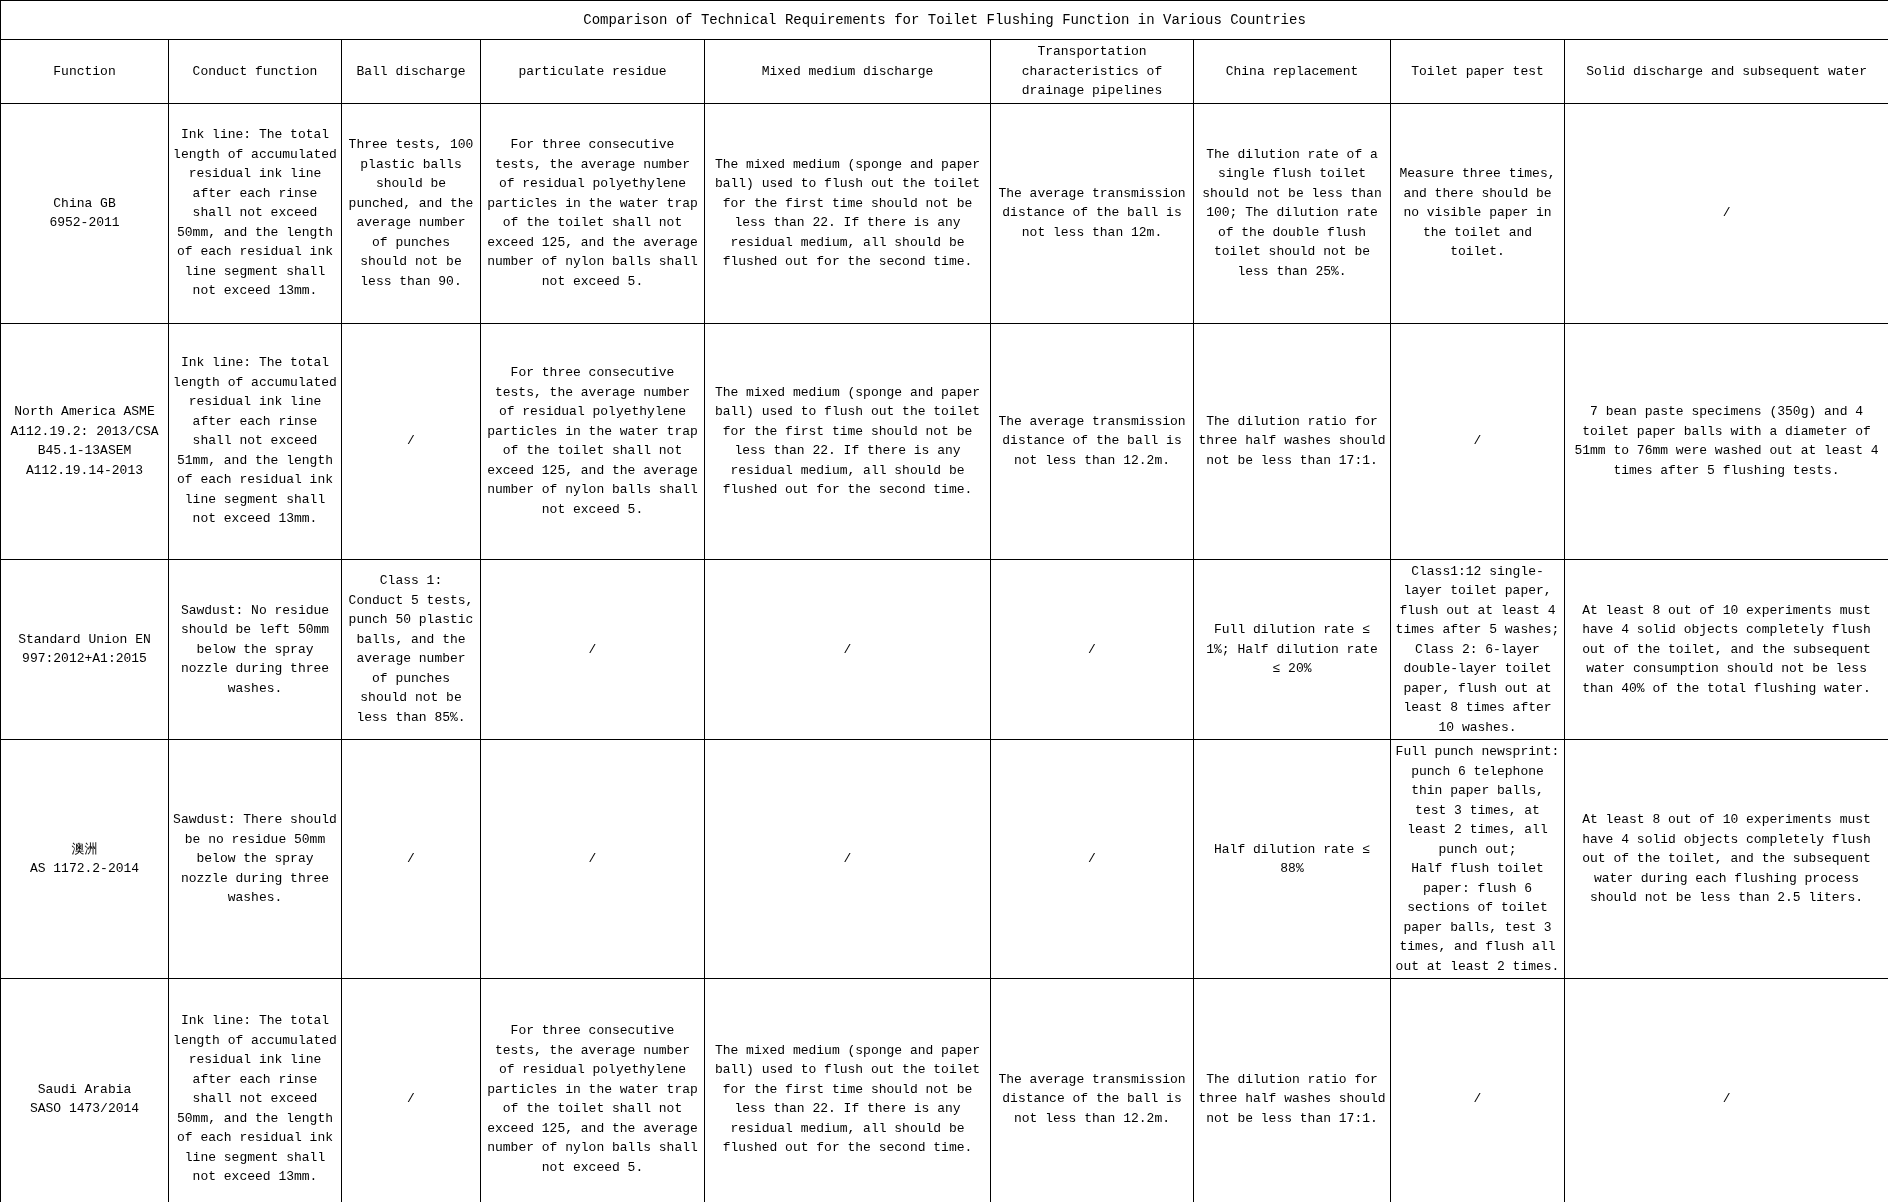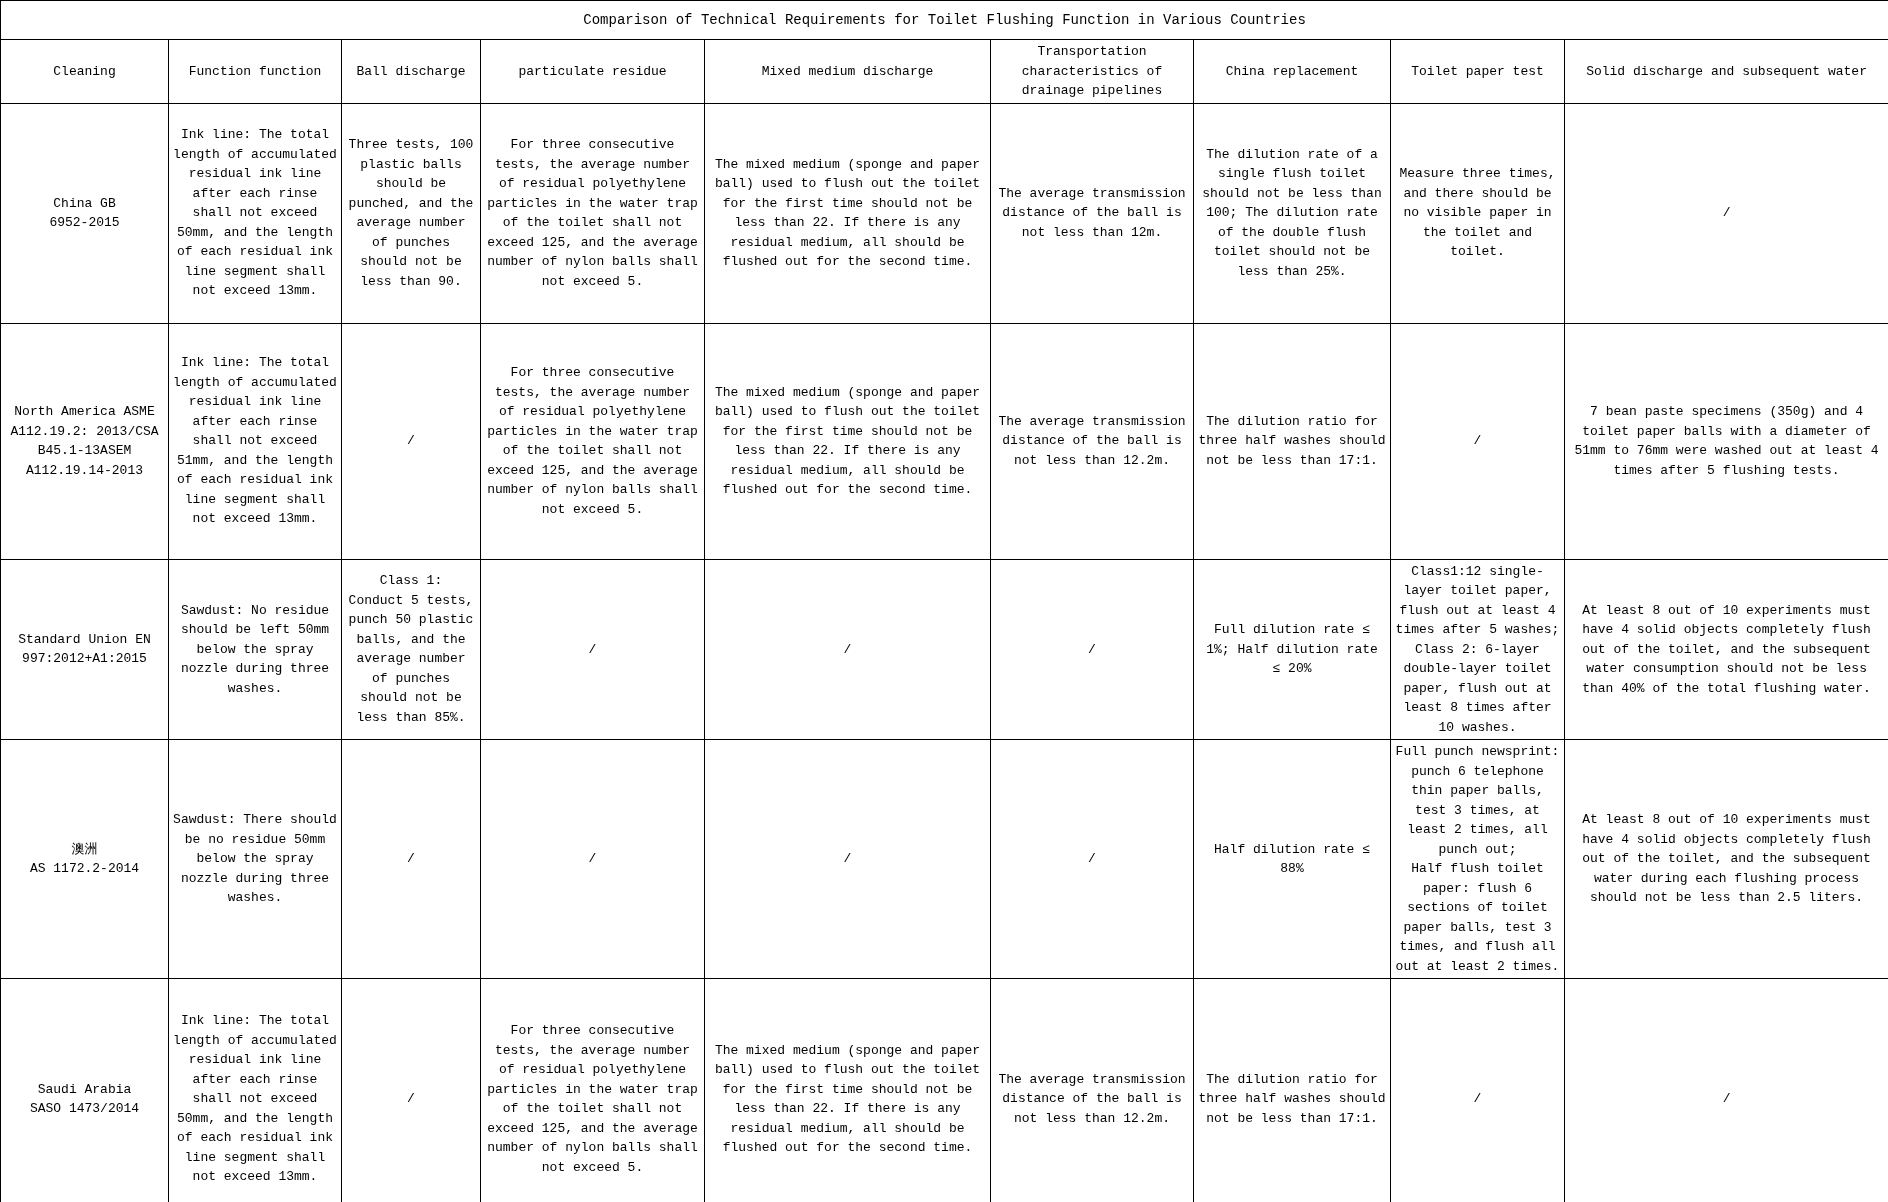--- a/index.html
+++ b/index.html
@@ -53,35 +53,35 @@
     <col style="width:203px">
     <col style="width:197px">
     <col style="width:174px">
     <col style="width:324px">
   </colgroup>
   <thead>
     <tr class="title-row">
       <th colspan="9">Comparison of Technical Requirements for Toilet Flushing Function in Various Countries</th>
     </tr>
     <tr class="header-row">
-      <th>Cleaning</th>
-      <th>Function function</th>
+      <th>Function</th>
+      <th>Conduct function</th>
       <th>Ball discharge</th>
       <th>particulate residue</th>
       <th>Mixed medium discharge</th>
       <th>Transportation characteristics of drainage pipelines</th>
       <th>China replacement</th>
       <th>Toilet paper test</th>
       <th>Solid discharge and subsequent water</th>
     </tr>
   </thead>
   <tbody>
     <tr>
       <td>China GB
-6952-2015</td>
+6952-2011</td>
       <td>Ink line: The total length of accumulated residual ink line after each rinse shall not exceed 50mm, and the length of each residual ink line segment shall not exceed 13mm.</td>
       <td>Three tests, 100 plastic balls should be punched, and the average number of punches should not be less than 90.</td>
       <td>For three consecutive tests, the average number of residual polyethylene particles in the water trap of the toilet shall not exceed 125, and the average number of nylon balls shall not exceed 5.</td>
       <td>The mixed medium (sponge and paper ball) used to flush out the toilet for the first time should not be less than 22. If there is any residual medium, all should be flushed out for the second time.</td>
       <td>The average transmission distance of the ball is not less than 12m.</td>
       <td>The dilution rate of a single flush toilet should not be less than 100; The dilution rate of the double flush toilet should not be less than 25%.</td>
       <td>Measure three times, and there should be no visible paper in the toilet and toilet.</td>
       <td>/</td>
     </tr>
     <tr>

